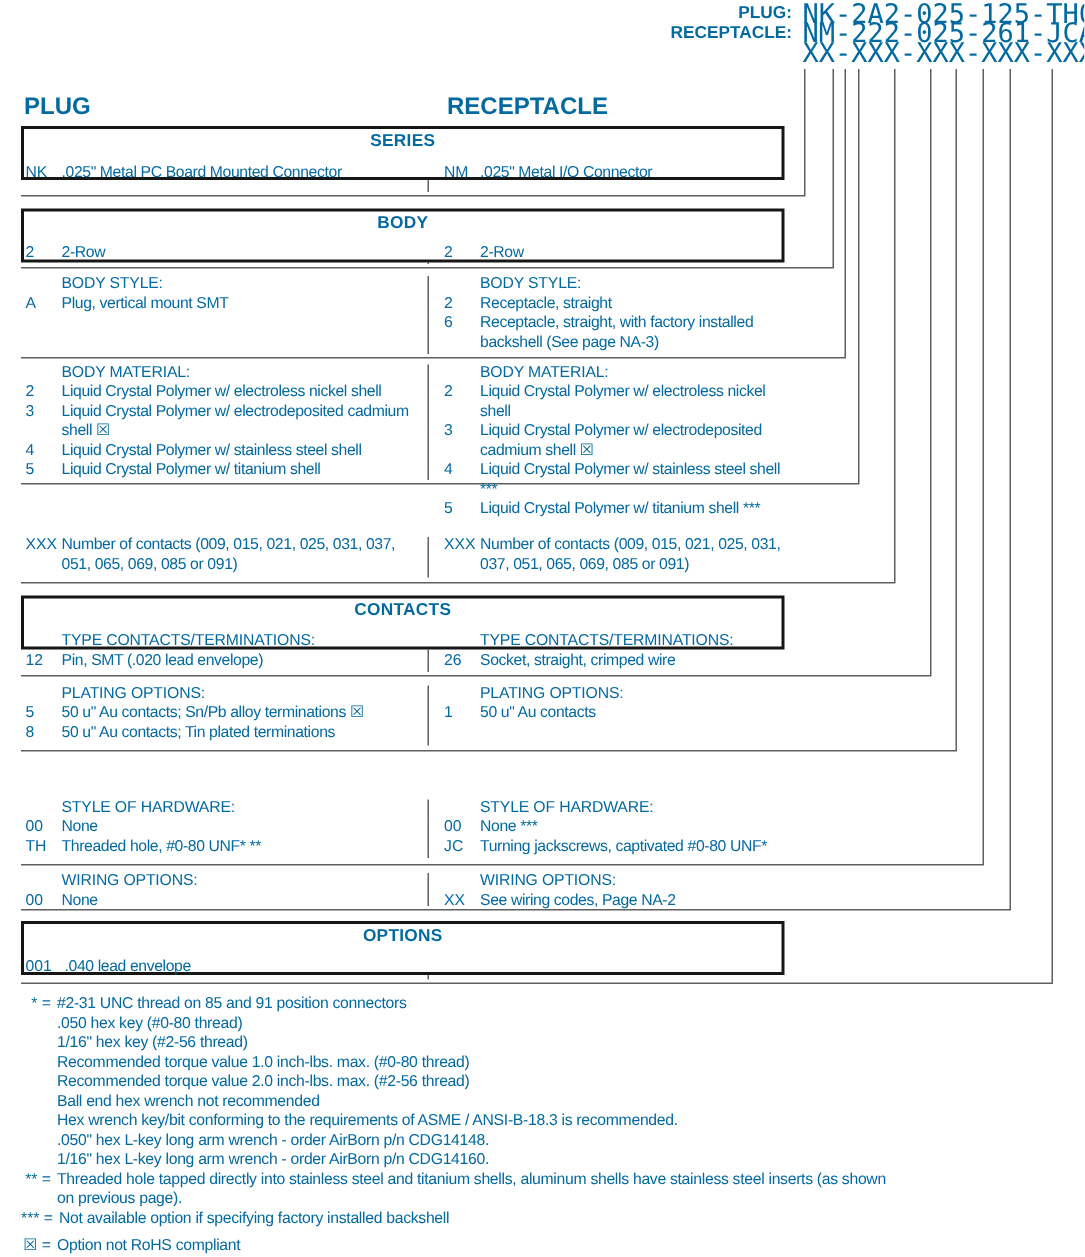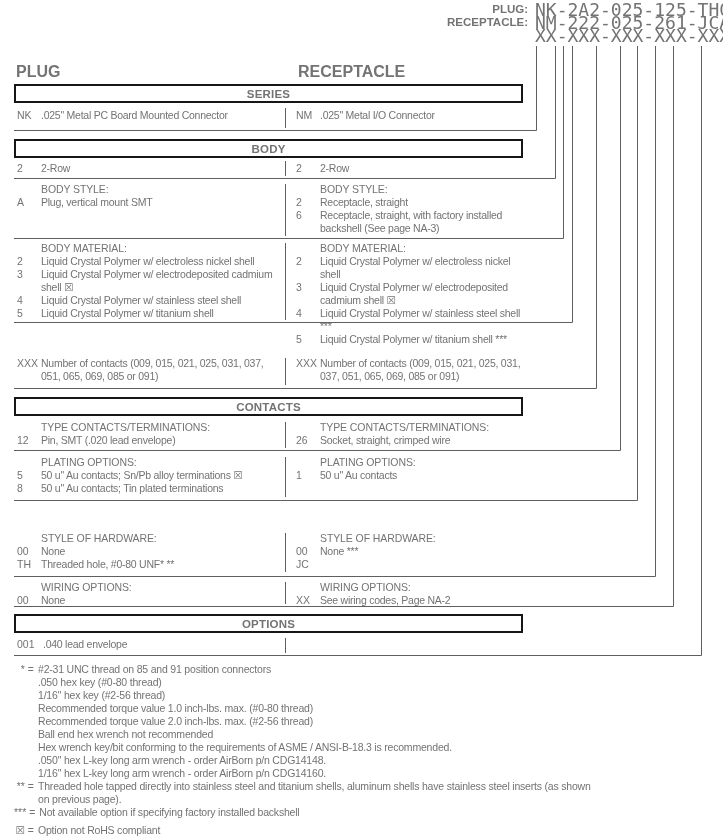--- a/index.html
+++ b/index.html
@@ -1,29 +1,29 @@
 <!DOCTYPE html>
 <html><head>
 <meta charset="utf-8">
 <style>
   html,body{margin:0;padding:0;background:#ffffff;}
   .page{
     position:relative;width:723px;height:838px;background:#ffffff;overflow:hidden;
-    font-family:"Liberation Sans","DejaVu Sans",sans-serif;color:#737373;
+    font-family:"Liberation Sans","DejaVu Sans",sans-serif;color:#0369a1;
   }
   svg.connectors{position:absolute;left:0;top:0;pointer-events:none;}
   
   .hdr-label{position:absolute;left:300px;width:228px;text-align:right;font-weight:bold;
     font-size:11.5px;line-height:13px;white-space:pre;}
   .hdr-value{position:absolute;left:535px;font-family:"DejaVu Sans Mono","Liberation Mono",monospace;
     font-size:18px;line-height:13px;white-space:pre;}
   
   .colhead{position:absolute;top:66px;font-size:16px;line-height:12px;font-weight:bold;}
   
-  .secbox{position:absolute;left:14px;width:509px;height:19px;border:2px solid #161616;
+  .secbox{position:absolute;left:14px;width:509px;height:36px;border:2px solid #161616;
     box-sizing:border-box;text-align:center;font-weight:bold;font-size:11.5px;line-height:16px;
     letter-spacing:.2px;background:#fff;}
   
   .cell{position:absolute;box-sizing:border-box;font-size:10.5px;line-height:13px;}
   .cell.L{left:14px;width:266px;padding-left:3px;}
   .cell.R{left:285px;width:238px;padding-left:11px;}
   .subhead{margin-left:24px;letter-spacing:-0.1px;}
   .irow{display:flex;}
   .code{flex:0 0 24px;}
   .desc{flex:1;letter-spacing:-0.25px;}
@@ -224,20 +224,21 @@
     </div>
   </div>
   <div class="cell R" style="top:532px">
     <div class="subhead">STYLE OF HARDWARE:</div>
     <div class="irow">
       <span class="code">00</span>
       <span class="desc">None ***</span>
     </div>
     <div class="irow">
       <span class="code">JC</span>
+      <span class="desc">Turning jackscrews, captivated #0-80 UNF*</span>
     </div>
   </div>
   <div class="cell L" style="top:581px">
     <div class="subhead">WIRING OPTIONS:</div>
     <div class="irow">
       <span class="code">00</span>
       <span class="desc">None</span>
     </div>
   </div>
   <div class="cell R" style="top:581px">

